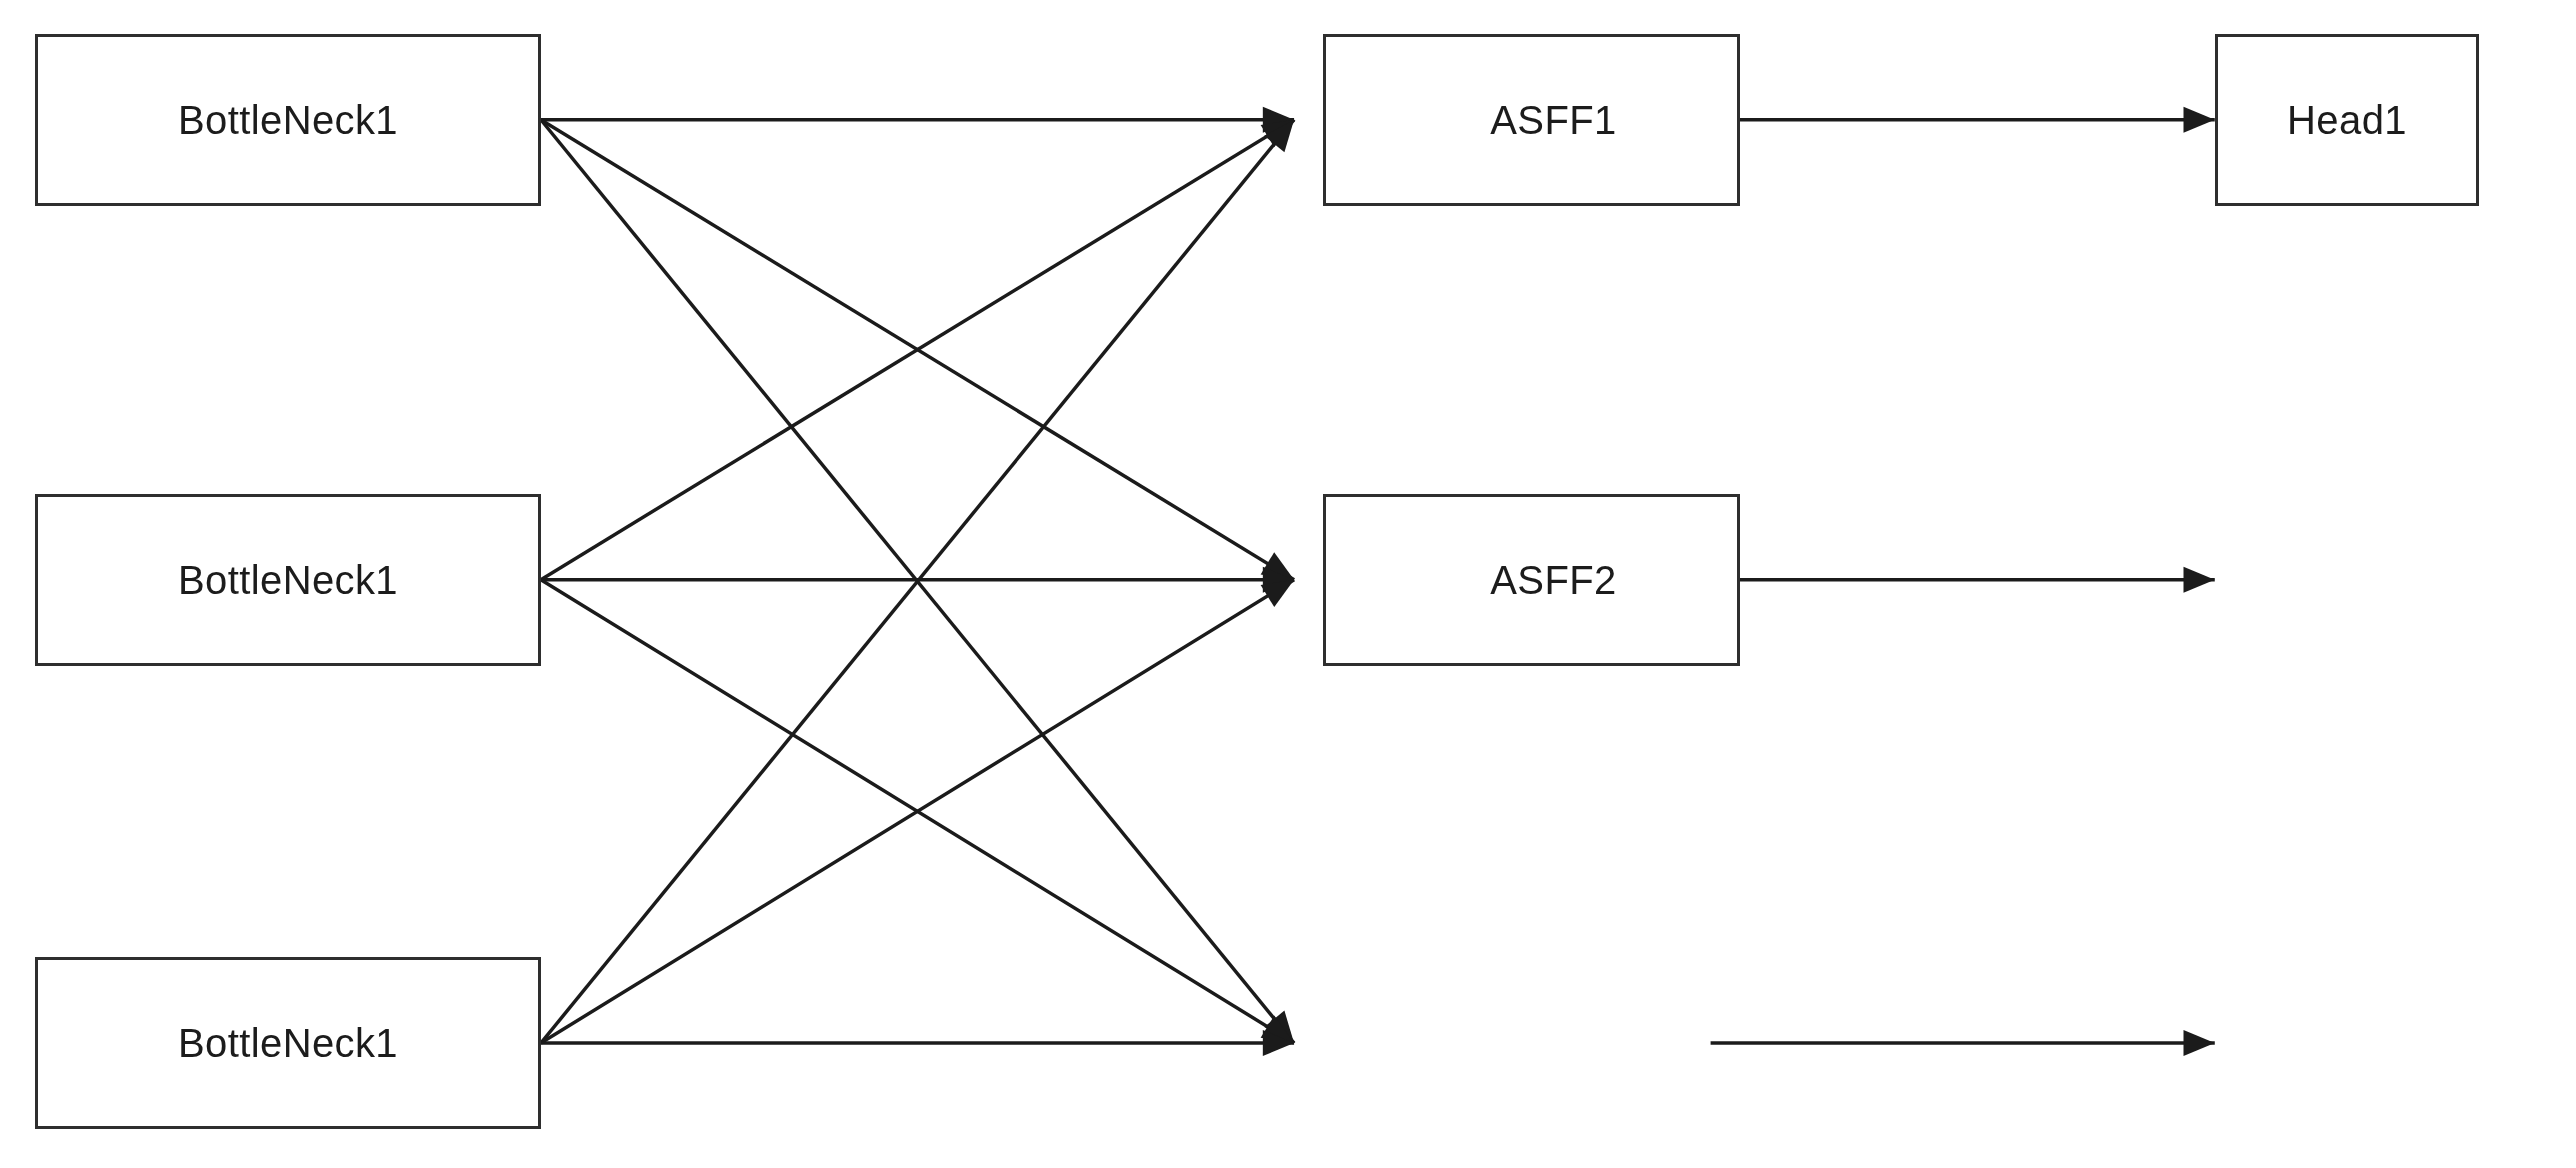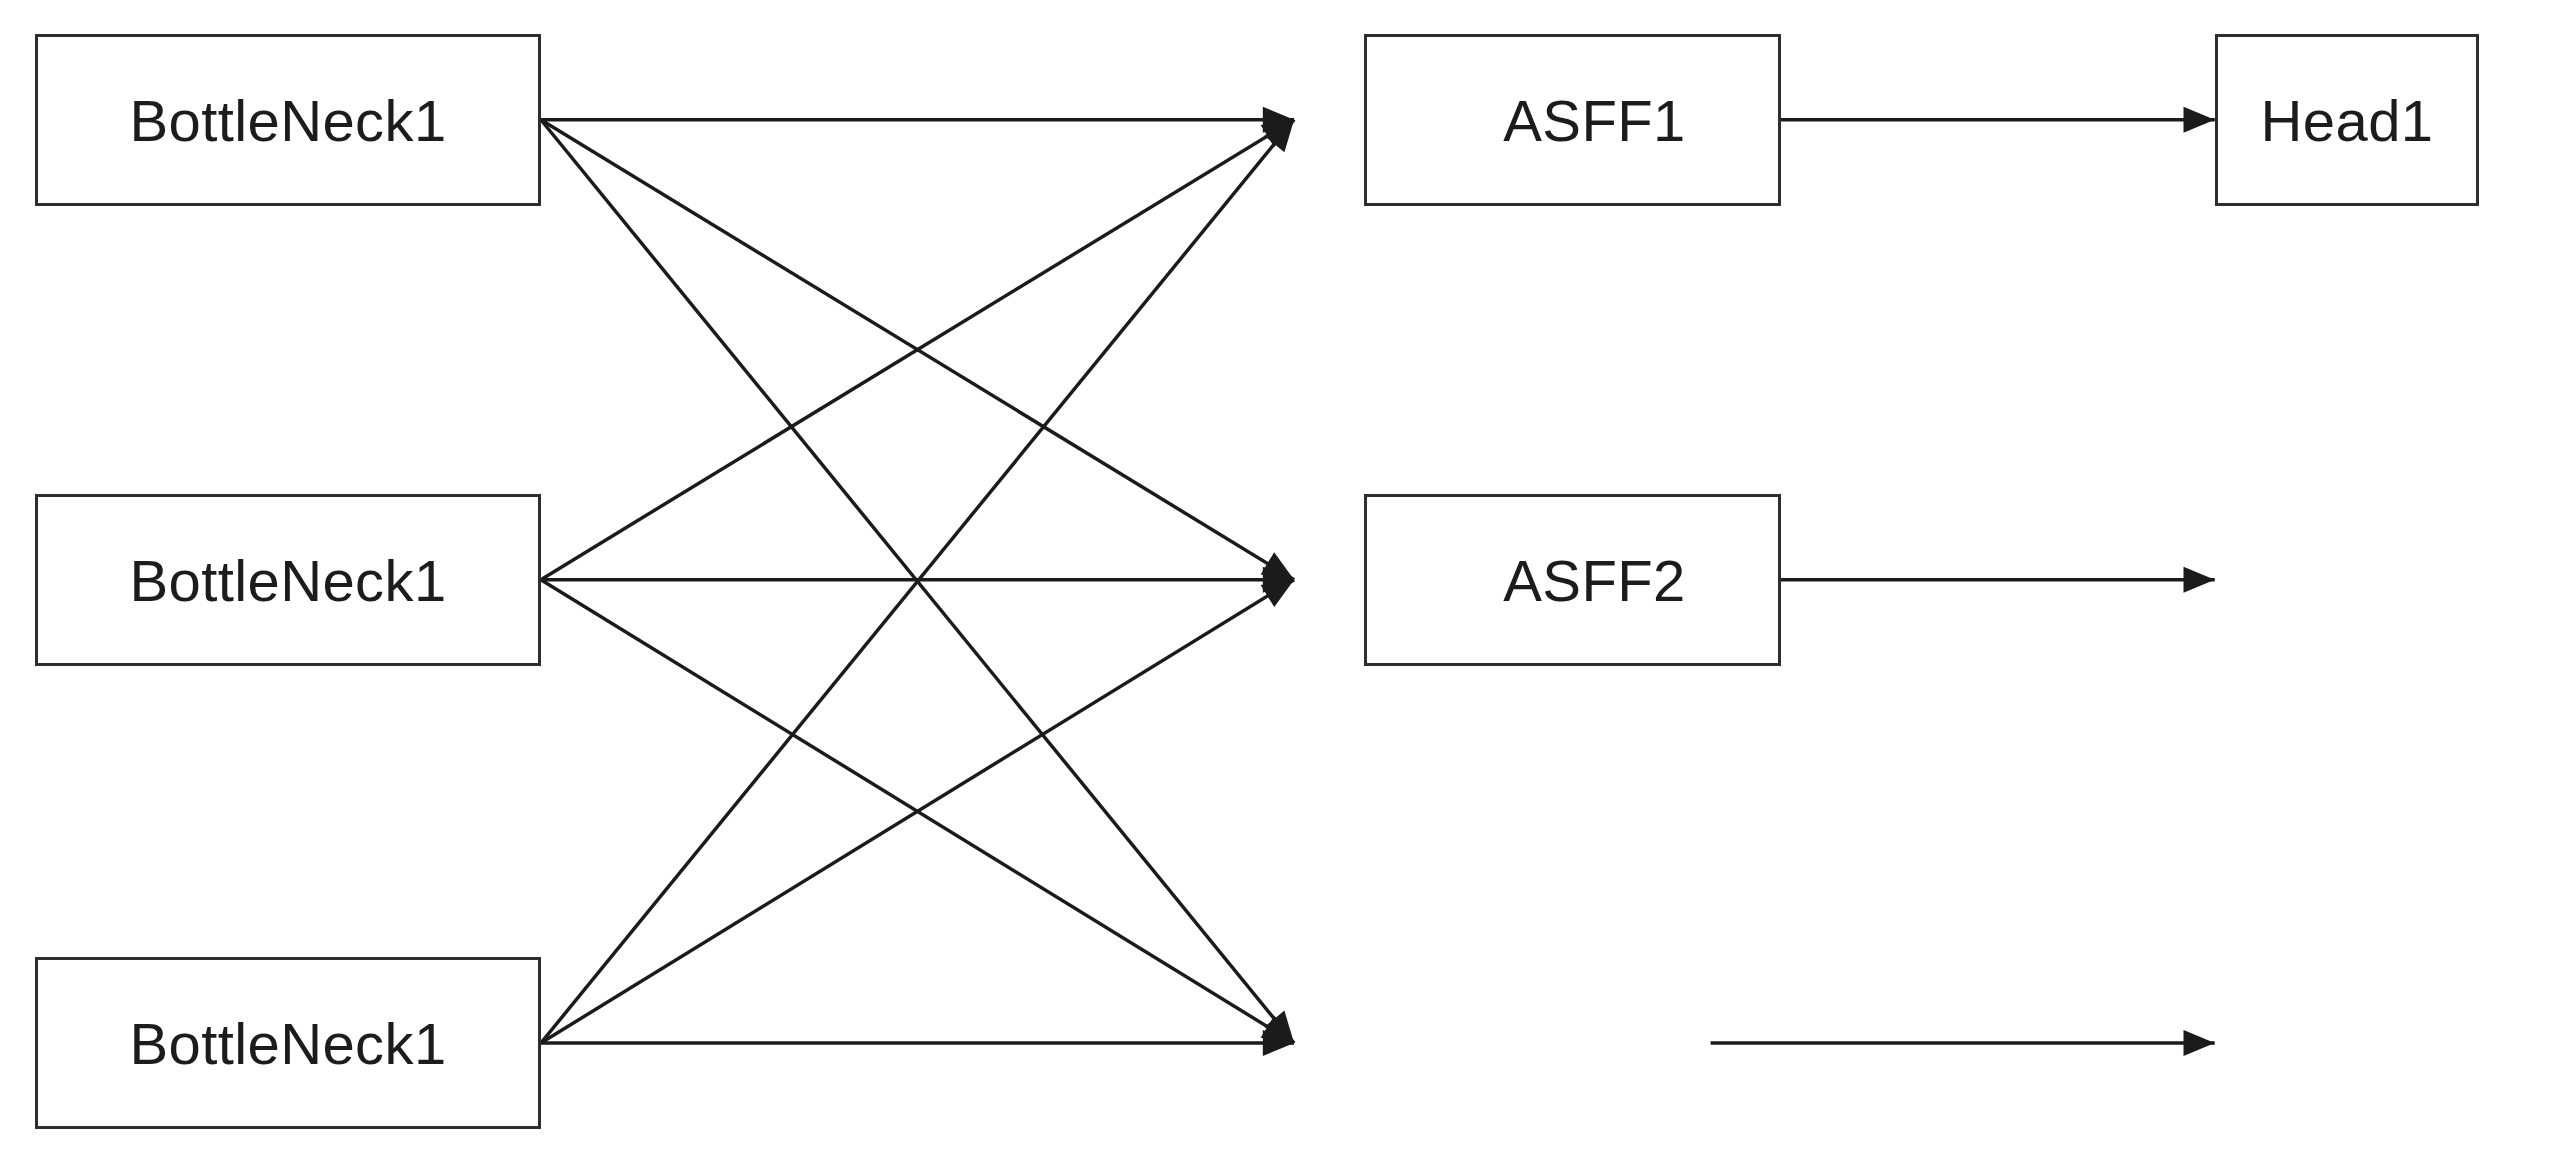--- a/index.html
+++ b/index.html
@@ -34,28 +34,28 @@
     position: absolute;
     box-sizing: border-box;
     height: 172px;
     border: 3.5px solid #2e2e2e;
     background: #ffffff;
     display: flex;
     align-items: center;
     justify-content: center;
   }
   .node .node-label {
-    font-size: 58px;
+    font-size: 40px;
     color: #1c1c1c;
     letter-spacing: 0.4px;
     white-space: nowrap;
   }
   
   .col-backbone { left: 35px;   width: 506px; }
-  .col-asff     { left: 1364px; width: 417px; padding-left: 44px; }
+  .col-asff     { left: 1323px; width: 417px; padding-left: 44px; }
   .col-head     { left: 2215px; width: 264px; }
   
   .row-1 { top: 34px; }
   .row-2 { top: 494px; }
   .row-3 { top: 957px; }
 </style>
 </head>
 <body>
 
 <div class="canvas">

